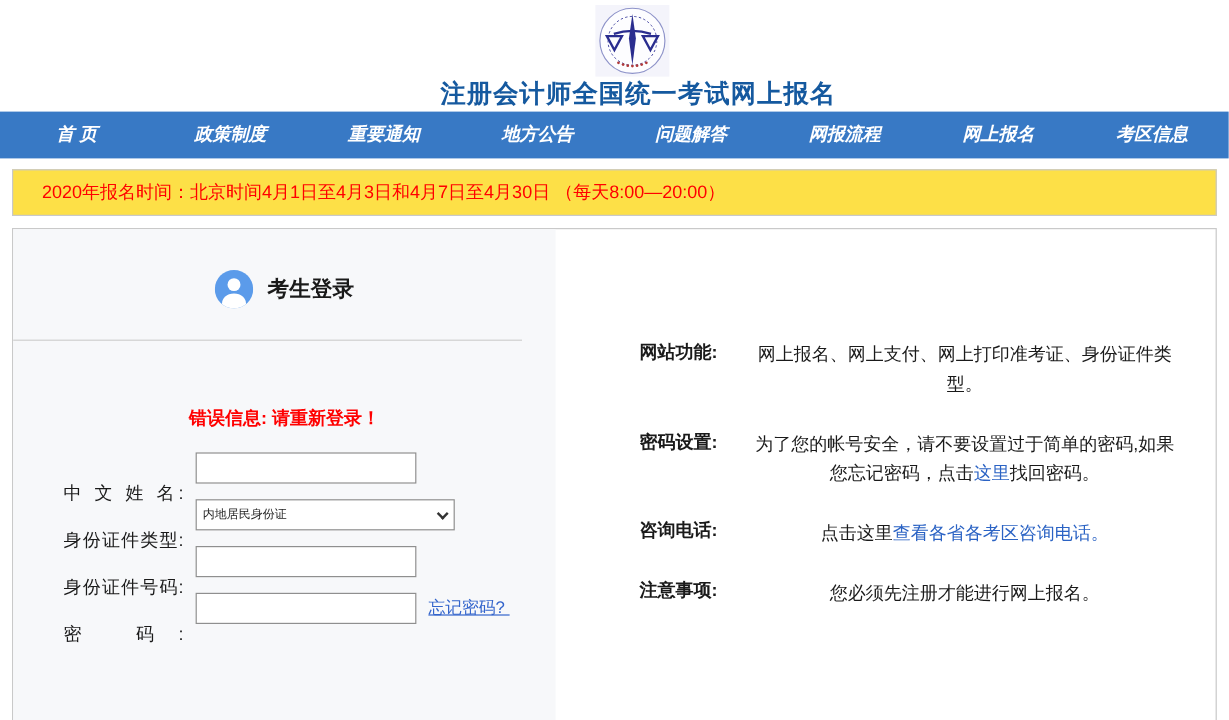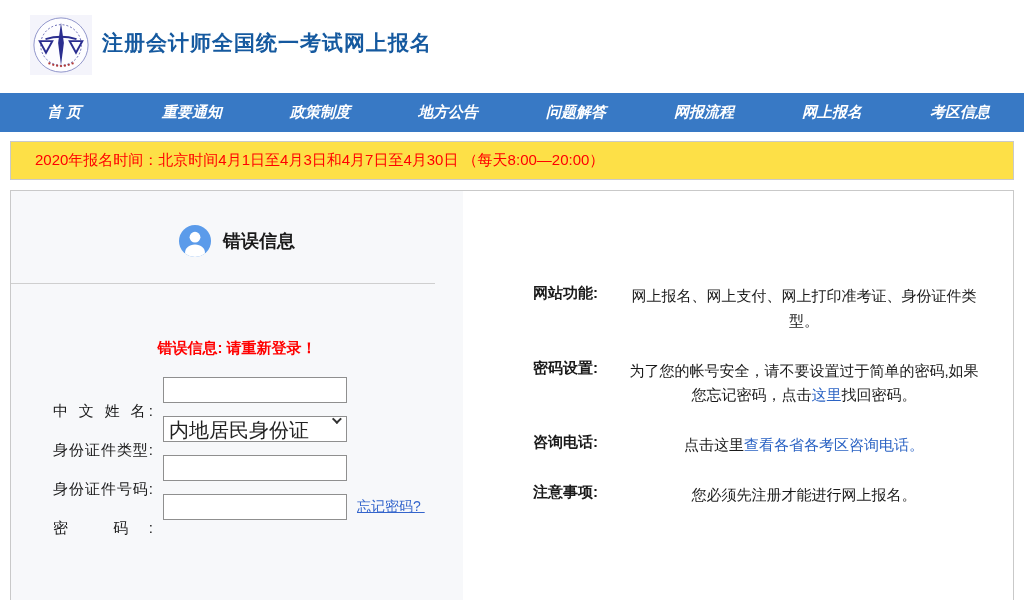--- a/index.html
+++ b/index.html
@@ -10,20 +10,21 @@
     background: #fff;
     font-family: "Liberation Sans", sans-serif;
     color: #222;
   }
   
   .site-header {
     height: 93px;
     display: flex;
     align-items: center;
     padding: 0 0 8px 30px;
+    flex-direction: column;
   }
   .logo { width: 62px; height: 60px; margin-top: 4px; }
   .logo svg { width: 62px; height: 60px; display: block; }
   .site-title {
     margin: 0 0 0 10px;
     font-size: 21px;
     font-weight: bold;
     color: #15599f;
     letter-spacing: 1px;
   }
@@ -111,28 +112,28 @@
   }
   .text-input {
     width: 184px; height: 26px;
     border: 1px solid #8f8f8f;
     background: #fff;
     font-size: 14px;
     padding: 0 5px;
     outline: none;
   }
   .select-box {
-    width: 184px; height: 26px;
+    width: 216px; height: 26px;
     border: 1px solid #8f8f8f;
     background: #fff;
     display: flex;
-    align-items: flex-start;
+    align-items: center;
     justify-content: space-between;
     padding: 0 7px 0 5px;
-    font-size: 20px;
+    font-size: 10px;
     cursor: pointer;
   }
   .chevron {
     width: 7px; height: 7px;
     border-right: 2px solid #333;
     border-bottom: 2px solid #333;
     transform: rotate(45deg) translateY(-2px);
   }
   .forgot-link {
     margin-left: 10px;
@@ -202,22 +203,22 @@
           <circle cx="40" cy="51.5" r="1.2"></circle>
         <circle cx="44" cy="50" r="1.2"></circle>
       </g>
     </svg>
   </div>
   <h1 class="site-title">注册会计师全国统一考试网上报名</h1>
 </header>
 
 <nav class="main-nav">
   <a class="nav-item">首 页</a>
+  <a class="nav-item">政策制度</a>
   <a class="nav-item">重要通知</a>
-  <a class="nav-item">政策制度</a>
   <a class="nav-item">地方公告</a>
   <a class="nav-item">问题解答</a>
   <a class="nav-item">网报流程</a>
   <a class="nav-item">网上报名</a>
   <a class="nav-item">考区信息</a>
 </nav>
 
 <div class="notice-box">
   <span class="notice-text">2020年报名时间：北京时间4月1日至4月3日和4月7日至4月30日 （每天8:00—20:00）</span>
 </div>
@@ -233,21 +234,21 @@
                 <circle cx="16" cy="16" r="16"></circle>
               </clipPath>
             </defs>
           <circle cx="16" cy="16" r="16" fill="#5b9bea"></circle>
           <g clip-path="url(#uc)" fill="#ffffff">
             <circle cx="16" cy="12.2" r="5.4"></circle>
             <path d="M16 19.5c-6 0-10 3.6-10 8.5v6h20v-6c0-4.9-4-8.5-10-8.5z"></path>
           </g>
         </svg>
       </span>
-      <span class="login-title">错误信息</span>
+      <span class="login-title">考生登录</span>
     </div>
 
     <div class="divider"></div>
 
     <div class="error-message">错误信息: 请重新登录！</div>
 
     <form class="login-form">
       <div class="form-row">
         <label class="form-label">中 文 姓 名:</label>
         <input class="text-input" type="text" style="">

